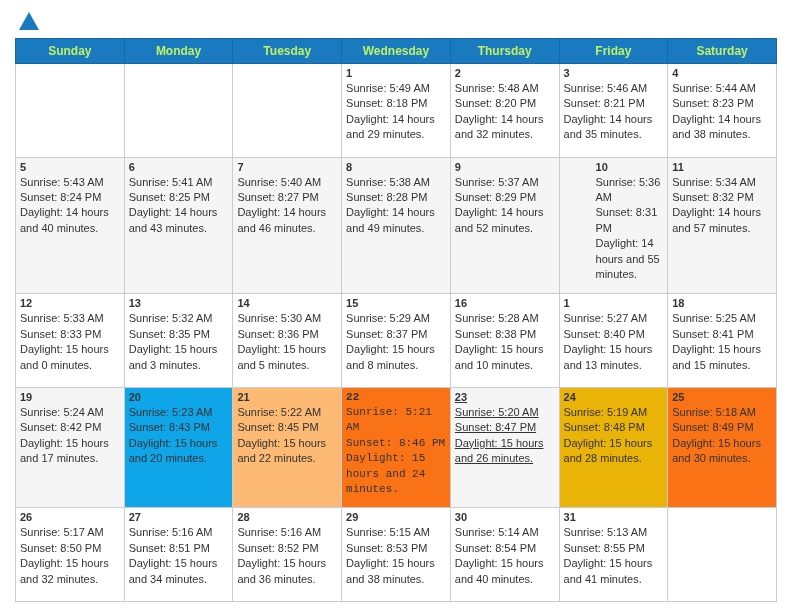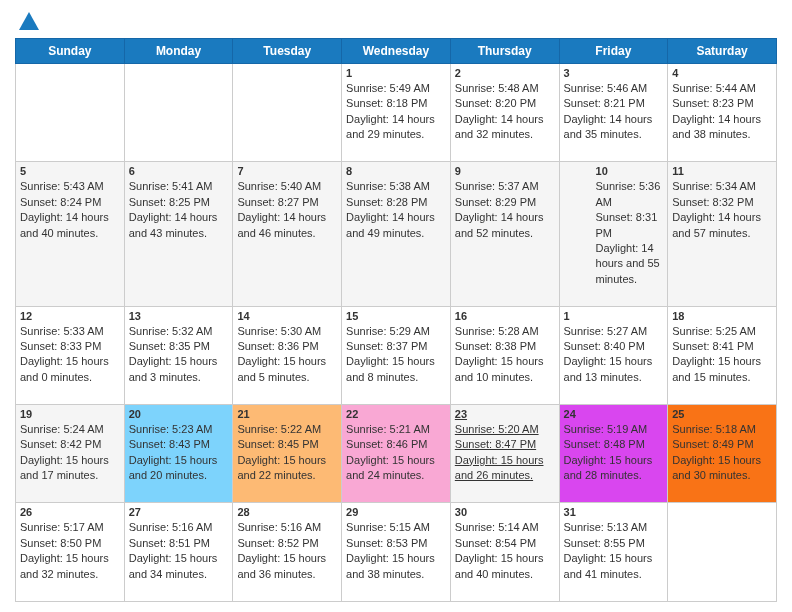--- a/index.html
+++ b/index.html
@@ -48,21 +48,21 @@
     }
     .calendar {
       flex: 1;
       border: 1px solid #ccc;
       border-collapse: collapse;
       width: 100%;
       table-layout: fixed;
     }
     .calendar th {
       background: #1a7abf;
-      color: #ffffff;
+      color: #bef264;
       font-size: 12px;
       font-weight: bold;
       padding: 5px 4px;
       text-align: center;
       border: 1px solid #1567a8;
     }
     .calendar td {
       border: 1px solid #ccc;
       vertical-align: top;
       padding: 3px 4px;
@@ -203,37 +203,37 @@
           <td>
             <span class="day-num">18</span>
             <div class="day-info">Sunrise: 5:25 AM<br>Sunset: 8:41 PM<br>Daylight: 15 hours and 15 minutes.</div>
           </td>
         </tr>
         <tr>
           <td style="background: rgb(245, 245, 245);">
             <span class="day-num">19</span>
             <div class="day-info">Sunrise: 5:24 AM<br>Sunset: 8:42 PM<br>Daylight: 15 hours and 17 minutes.</div>
           </td>
-          <td style="background: #7dd3fc;">
+          <td style="background: #0ea5e9;">
             <span class="day-num">20</span>
             <div class="day-info">Sunrise: 5:23 AM<br>Sunset: 8:43 PM<br>Daylight: 15 hours and 20 minutes.</div>
           </td>
           <td style="background: #fdba74;">
             <span class="day-num">21</span>
             <div class="day-info">Sunrise: 5:22 AM<br>Sunset: 8:45 PM<br>Daylight: 15 hours and 22 minutes.</div>
           </td>
-          <td style="background: #f9a8d4;">
+          <td style="background: #f97316; font-family: Liberation Mono, monospace;">
             <span class="day-num">22</span>
             <div class="day-info">Sunrise: 5:21 AM<br>Sunset: 8:46 PM<br>Daylight: 15 hours and 24 minutes.</div>
           </td>
           <td style="background: rgb(245, 245, 245); text-decoration: underline;">
             <span class="day-num">23</span>
             <div class="day-info">Sunrise: 5:20 AM<br>Sunset: 8:47 PM<br>Daylight: 15 hours and 26 minutes.</div>
           </td>
-          <td style="background: #d946ef;">
+          <td style="background: #eab308;">
             <span class="day-num">24</span>
             <div class="day-info">Sunrise: 5:19 AM<br>Sunset: 8:48 PM<br>Daylight: 15 hours and 28 minutes.</div>
           </td>
           <td style="background: #f97316;">
             <span class="day-num">25</span>
             <div class="day-info">Sunrise: 5:18 AM<br>Sunset: 8:49 PM<br>Daylight: 15 hours and 30 minutes.</div>
           </td>
         </tr>
         <tr>
           <td>

